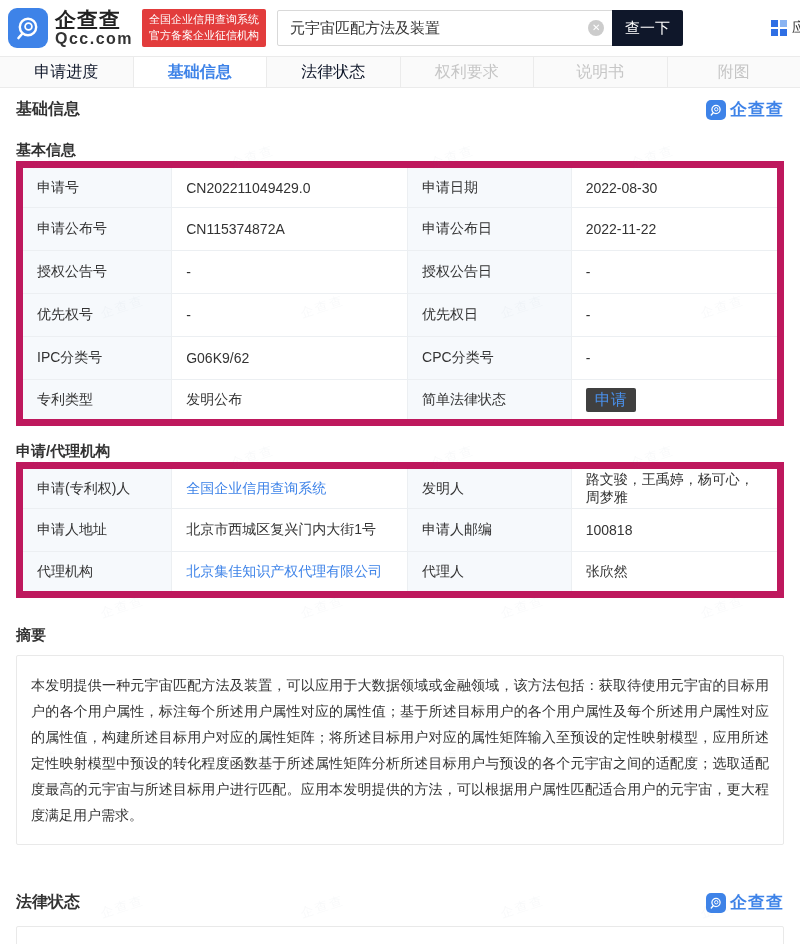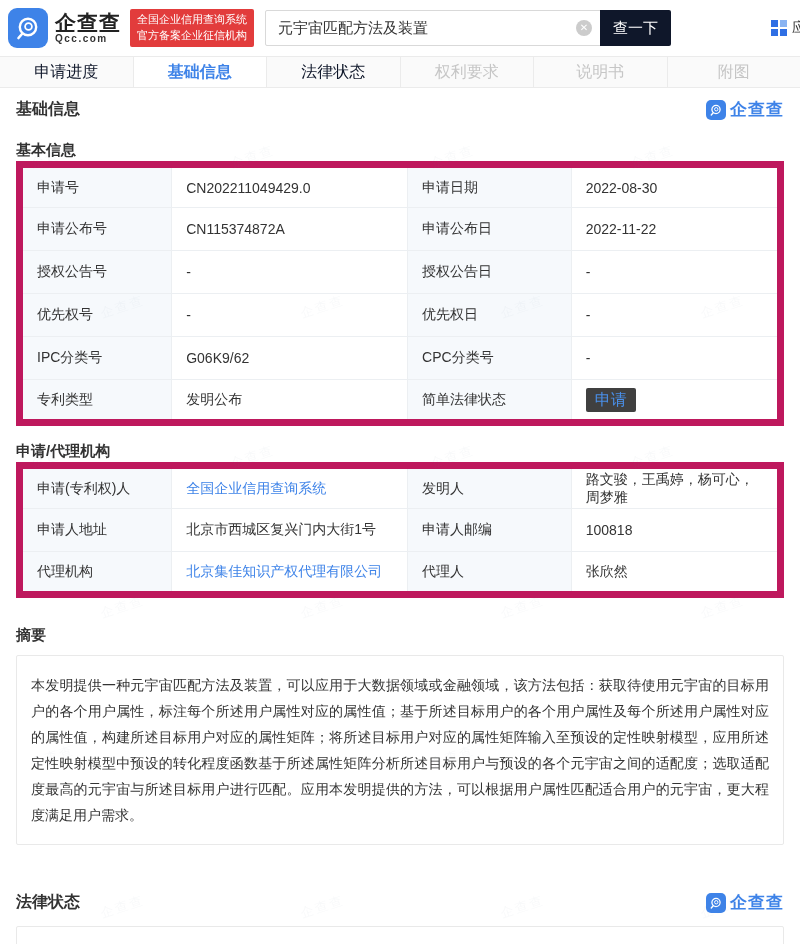--- a/index.html
+++ b/index.html
@@ -8,21 +8,21 @@
   a { text-decoration:none; }
 
   
   .header { height:56px; display:flex; align-items:center; padding:0 0 0 8px;
     position:relative; background:#fff; }
   .logo-wrap { display:flex; align-items:center; cursor:pointer; }
   .logo-icon { width:40px; height:40px; border-radius:9px; background:#3e83e8;
     display:flex; align-items:center; justify-content:center; flex:0 0 auto; }
   .logo-txt { margin-left:7px; line-height:1.05; }
   .logo-name { font-size:21px; font-weight:bold; color:#222; letter-spacing:1px; }
-  .logo-domain { font-size:10px; font-weight:bold; color:#333; letter-spacing:1.5px; }
+  .logo-domain { font-size:16px; font-weight:bold; color:#333; letter-spacing:1.5px; }
   .red-badge { margin-left:9px; background:#e23c3c; color:#fff; font-size:11px;
     line-height:1.45; padding:3px 7px; border-radius:2px; white-space:nowrap; }
   .search-wrap { display:flex; align-items:center; margin-left:11px;border-radius:8px; }
   .search-box { width:336px; height:36px; border:1px solid #d9d9d9; border-radius:2px 0 0 2px;
     display:flex; align-items:center; padding:0 8px 0 12px; }
   .search-input { border:none; outline:none; flex:1; font-size:15px; color:#333;
     font-family:"Liberation Sans", sans-serif; background:transparent; }
   .clear-ico { width:16px; height:16px; border-radius:50%; background:#ccc; color:#fff;
     font-size:10px; line-height:16px; text-align:center; cursor:pointer; flex:0 0 auto; }
   .search-btn { width:71px; height:36px; background:#0f172a; color:#fff; border:none;

